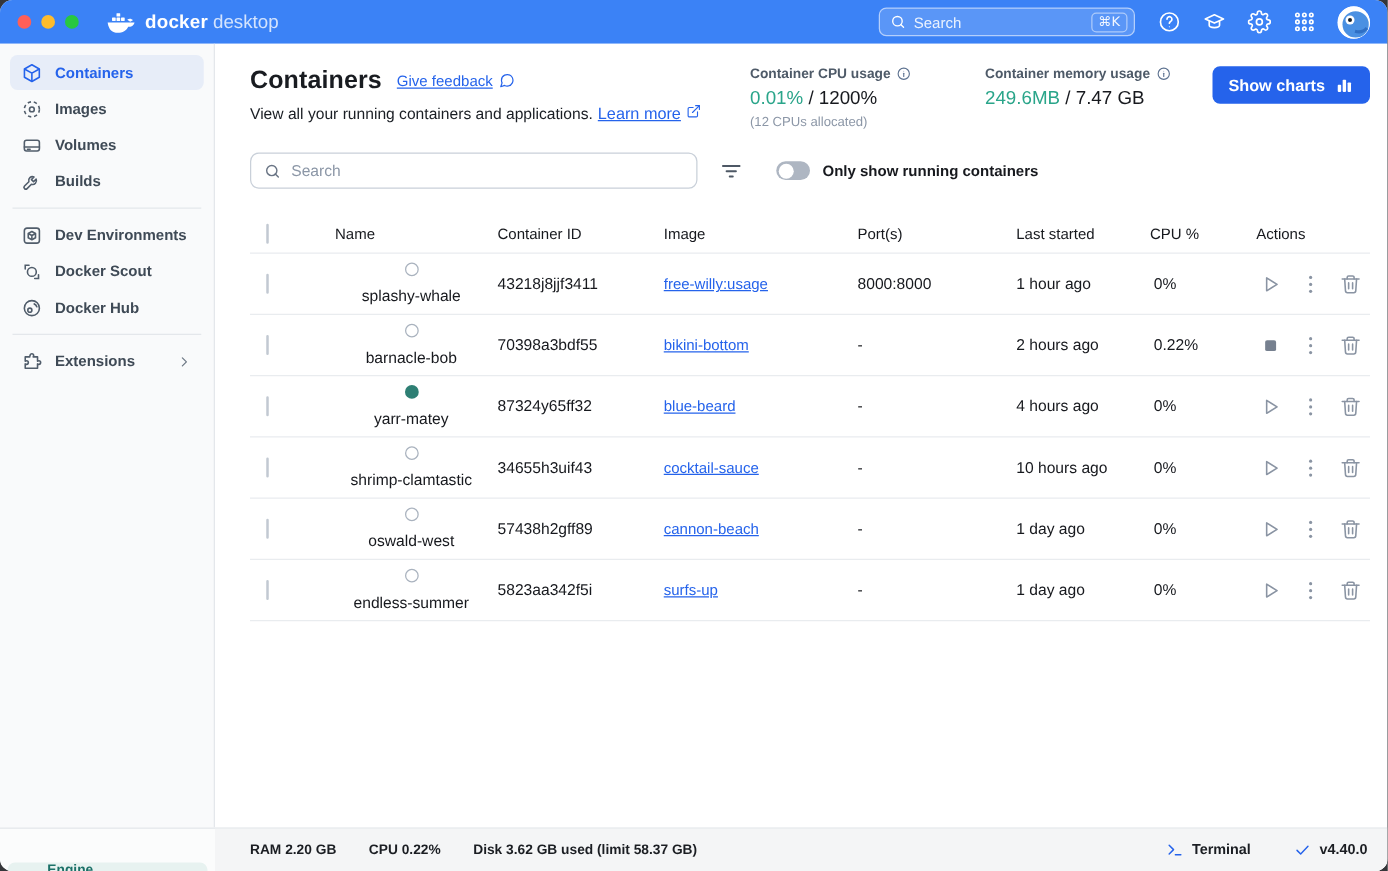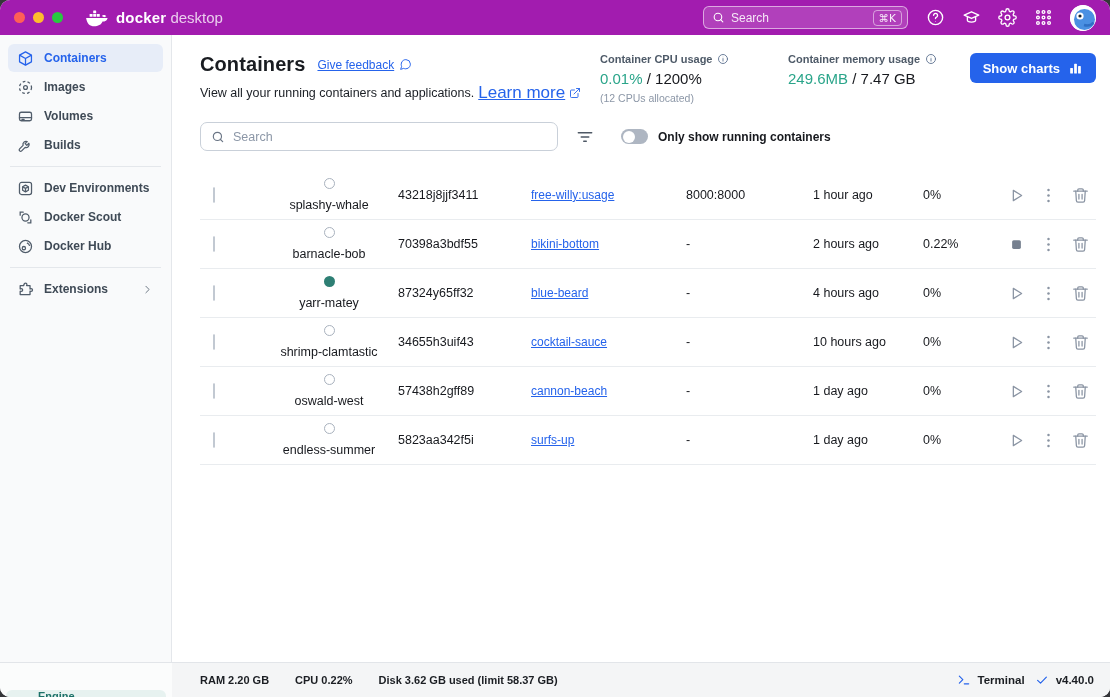--- a/index.html
+++ b/index.html
@@ -1,21 +1,21 @@
 <!DOCTYPE html>
 <html><head>
 <meta charset="utf-8">
 <style>
   * { margin:0; padding:0; box-sizing:border-box; }
   html,body { width:1110px; height:697px; overflow:hidden; background:#35363a; }
   body { font-family:"Liberation Sans", sans-serif; -webkit-font-smoothing:antialiased; }
   .window { width:1110px; height:697px; border-radius:10px; overflow:hidden; display:flex; flex-direction:column; background:#fff; }
 
   
-  .titlebar { height:35px; background:#a21caf; display:flex; align-items:center; padding:0 14px 0 14px; flex:0 0 auto; }
+  .titlebar { height:35px; background:#3b82f6; display:flex; align-items:center; padding:0 14px 0 14px; flex:0 0 auto; }
   .traffic { display:flex; gap:8px; margin-right:22px; }
   .traffic span { width:11px; height:11px; border-radius:50%; display:block; }
   .tl-close { background:#FF5F57; } .tl-min { background:#FEBC2E; } .tl-max { background:#28C840; }
   .brand { display:flex; align-items:center; gap:7px; color:#fff; }
   .brand .whale { width:24px; height:18px; }
   .brand-name { font-size:15px; font-weight:700; letter-spacing:.2px; }
   .brand-product { font-size:15px; font-weight:400; color:rgba(255,255,255,.78); margin-left:-3px; }
   .tb-search { margin-left:auto; width:205px; height:23px; background:rgba(255,255,255,.16); border:1px solid rgba(255,255,255,.55); border-radius:6px; display:flex; align-items:center; padding:0 5px 0 8px; }
   .tb-search svg { width:13px; height:13px; stroke:#fff; flex:0 0 auto; }
   .tb-search input { flex:1; min-width:0; background:transparent; border:none; outline:none; color:#fff; font-size:12px; padding:0 6px; font-family:"Liberation Sans",sans-serif; }
@@ -40,21 +40,21 @@
 
   
   .page-header { display:flex; align-items:flex-start; }
   .ph-left { width:388px; flex:0 0 auto; }
   .title-row { display:flex; align-items:center; gap:12px; }
   h1.page-title { font-size:20px; font-weight:700; color:#191C21; letter-spacing:.1px; }
   .link { color:#2563EB; text-decoration:underline; cursor:pointer; }
   .feedback-link { font-size:12px; font-weight:500; display:inline-flex; align-items:center; gap:5px; }
   .feedback-link svg { width:13px; height:13px; stroke:#2563EB; fill:none; stroke-width:1.8; }
   .subtitle { margin-top:7px; font-size:12.5px; color:#1A1E24; display:flex; align-items:center; gap:4px; }
-  .subtitle .lm { font-size:17px; display:inline-flex; align-items:center; gap:4px; }
+  .subtitle .lm { font-size:13px; display:inline-flex; gap:4px; }
   .subtitle svg { width:12px; height:12px; stroke:#2563EB; fill:none; stroke-width:1.8; }
   .stats { display:flex; gap:40px; margin-left:12px; }
   .stat { min-width:148px; }
   .stat-label { font-size:11px; font-weight:700; color:#4E5A68; display:flex; align-items:center; gap:5px; }
   .stat-label svg { width:12px; height:12px; stroke:#5D7290; fill:none; stroke-width:1.8; }
   .stat-vals { margin-top:5px; font-size:15px; color:#17191E; font-weight:500; }
   .stat-used { color:#2AA58A; }
   .stat-note { margin-top:5px; font-size:10.5px; color:#8C97A7; }
   .btn-charts { margin-left:auto; height:30px; background:#2563EB; color:#fff; border:none; border-radius:6px; font-size:13px; font-weight:600; font-family:"Liberation Sans",sans-serif; padding:0 13px; display:flex; align-items:center; gap:8px; cursor:pointer; }
   .btn-charts svg { width:15px; height:15px; fill:#fff; }
@@ -92,21 +92,21 @@
 
   
   .statusbar { height:35px; flex:0 0 auto; border-top:1px solid #E2E5E9; display:flex; align-items:center; background:#FBFCFC; }
   .sb-left { width:172px; flex:0 0 auto; padding:0 6px; }
   .engine-pill { height:25px; background:#E7F2F0; border-radius:6px; display:flex; align-items:center; gap:7px; padding:0 8px; color:#1C7168;margin-top:44px; }
   .engine-pill .whale { width:17px; height:13px; }
   .engine-label { font-size:11px; font-weight:600; }
   .engine-pill .mini { width:13px; height:13px; cursor:pointer; }
   .engine-pill .mini svg { width:13px; height:13px; stroke:#1C7168; stroke-width:2; fill:#1C7168; }
   .sb-mid { flex:1; align-self:stretch; background:#F4F5F6; display:flex; align-items:center; padding:0 16px 0 28px; gap:26px; font-size:11px; font-weight:600; color:#1B1E23; }
-  .sb-right { margin-left:auto; display:flex; align-items:center; gap:10px; }
+  .sb-right { margin-left:auto; display:flex; align-items:center; gap:34px; }
   .sb-item { display:flex; align-items:center; gap:7px; font-size:11.5px; font-weight:600; color:#1B1E23; cursor:pointer; }
   .sb-item svg { width:14px; height:14px; stroke:#2563EB; fill:none; stroke-width:2; }
 </style>
 </head>
 <body>
 
 <div class="window">
 
   <header class="titlebar">
     <div class="traffic">
@@ -325,20 +325,30 @@
         </div>
         <div class="toggle-wrap">
           <div class="toggle">
               <span class="knob"></span>
             </div>
           <span class="toggle-label">Only show running containers</span>
         </div>
       </div>
 
       <div class="tbl">
+        <div class="t-head">
+          <div><span class="cb"></span></div>
+          <div class="h-name">Name</div>
+          <div>Container ID</div>
+          <div>Image</div>
+          <div>Port(s)</div>
+          <div>Last started</div>
+          <div>CPU %</div>
+          <div>Actions</div>
+        </div>
 
         <div class="t-row">
           <div><span class="cb"></span></div>
           <div class="namecell">
               <span class="dot"></span>
               <span>splashy-whale</span>
             </div>
           <div>43218j8jjf3411</div>
           <div><a class="link img-link">free-willy:usage</a></div>
           <div>8000:8000</div>

